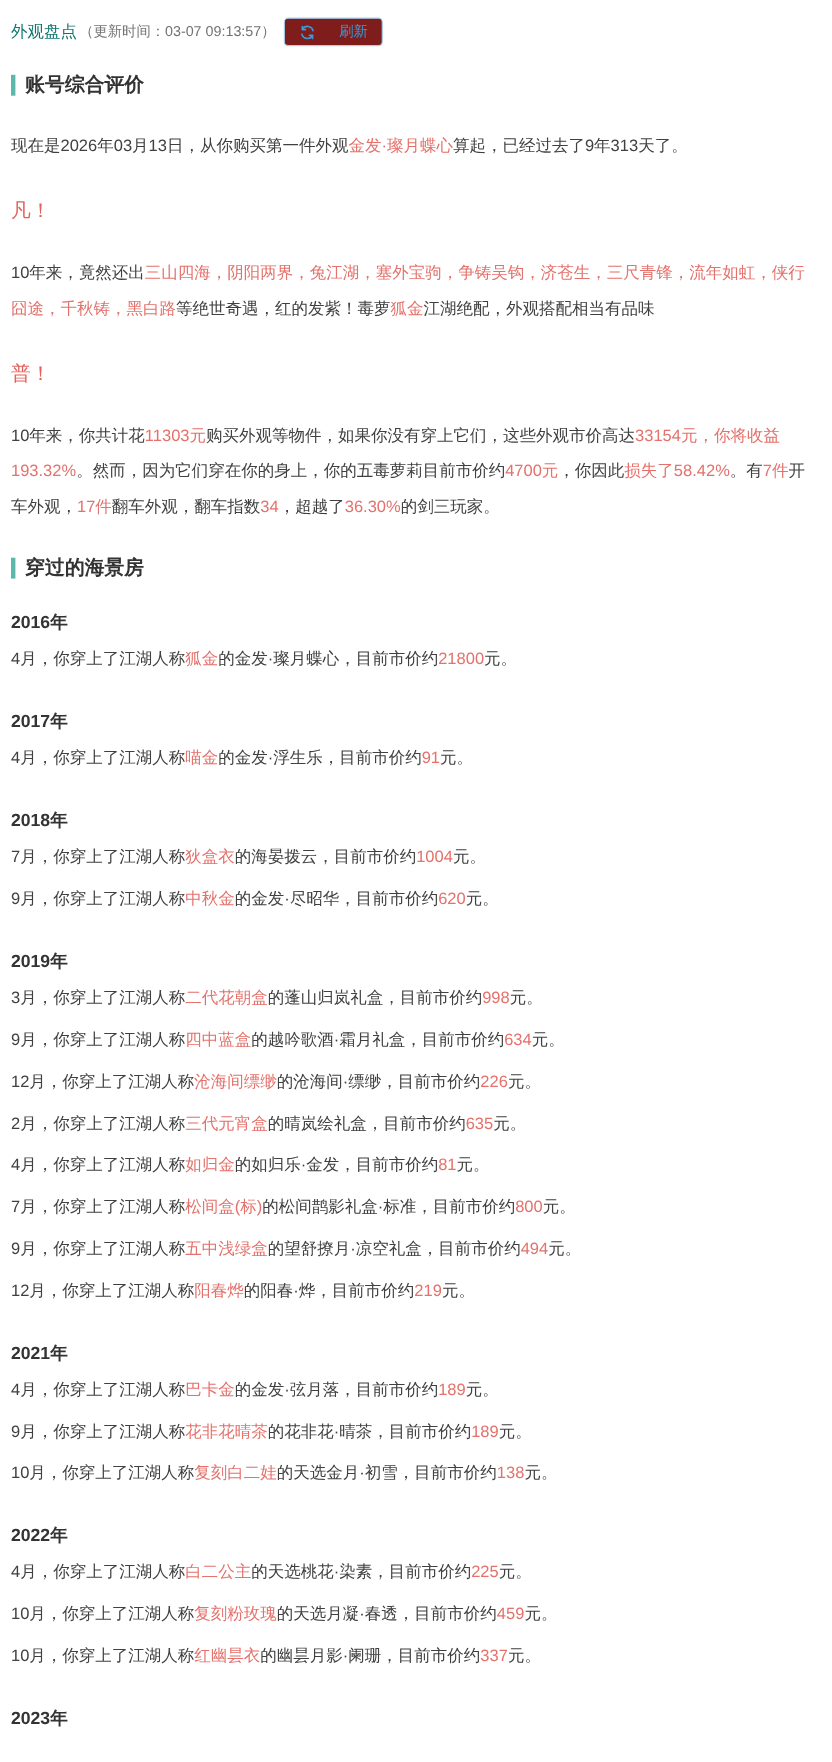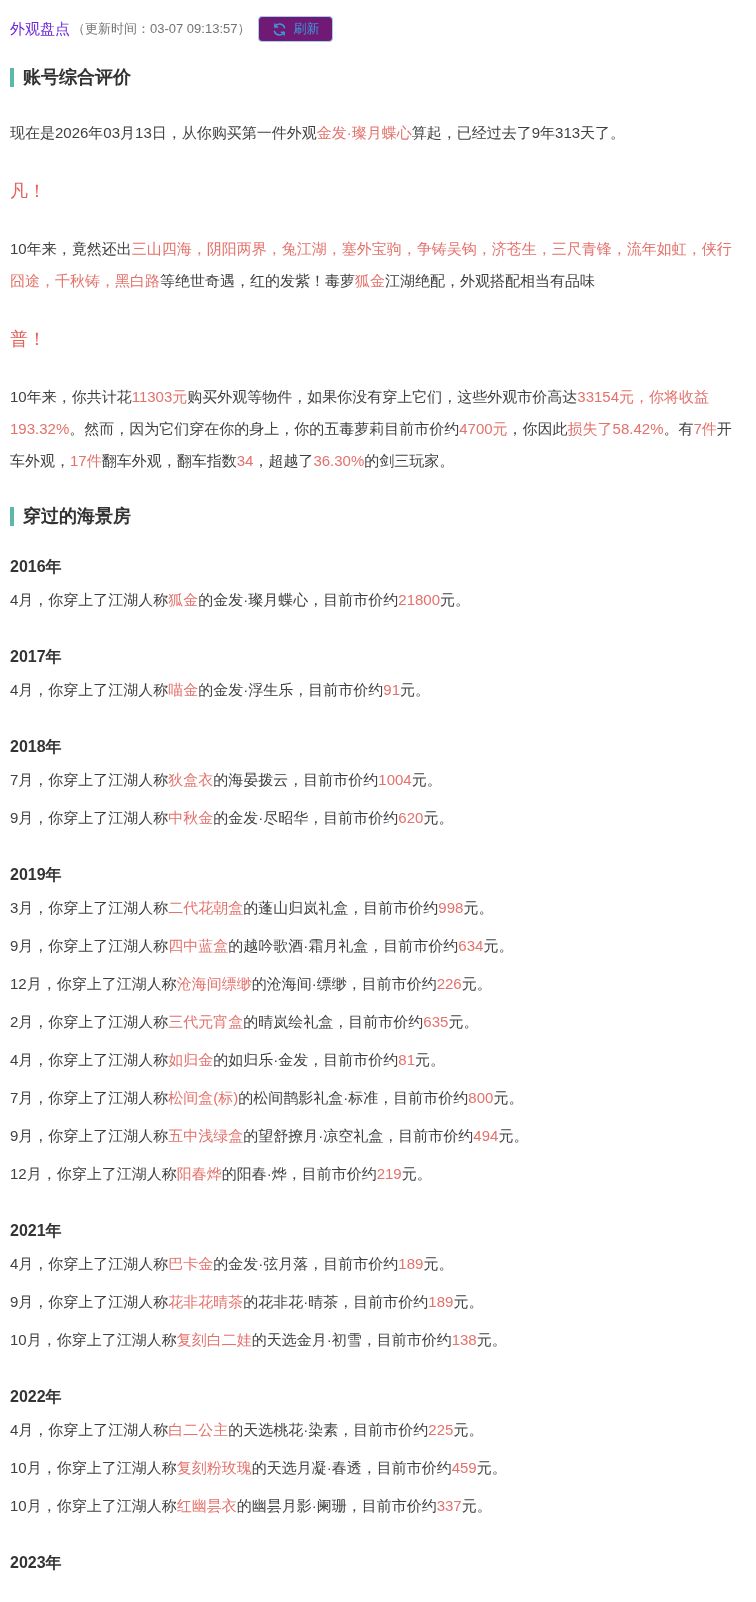--- a/index.html
+++ b/index.html
@@ -5,27 +5,27 @@
   html,body{margin:0;padding:0;background:#fff;}
   body{
     width:756px;
     font-family:"Liberation Sans","DejaVu Sans",sans-serif;
     color:#404040;
     -webkit-font-smoothing:antialiased;
   }
   .page{padding:14px 12px 30px 10px;}
   
   .header{display:flex;align-items:center;margin:2px 0 26px 0;}
-  .page-title{font-size:15px;color:#6d28d9;}
+  .page-title{font-size:15px;color:#0f766e;}
   .update-time{font-size:13px;color:#737373;margin-left:2px;}
   .refresh-btn{
-    display:inline-flex;align-items:center;gap:6px;
+    display:inline-flex;align-items:center;gap:21px;
     margin-left:8px;padding:4px 13px;
     border:1px solid #a3d0ee;border-radius:4px;
-    background:#701a75;color:#3a9ad9;font-size:13px;
+    background:#7f1d1d;color:#3a9ad9;font-size:13px;
     cursor:pointer;line-height:16px;
   }
   .refresh-btn svg{display:block;}
   
   .section-title{
     font-size:18px;font-weight:bold;color:#333;
     border-left:4px solid #5cb8ab;padding-left:9px;
     margin:30px 0 22px 0;line-height:19px;
   }
   .section-title:first-of-type{margin-top:0;}

